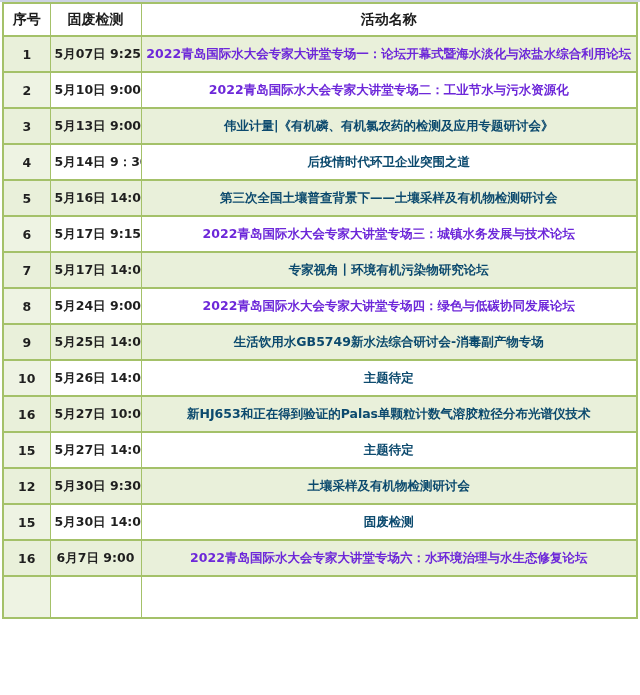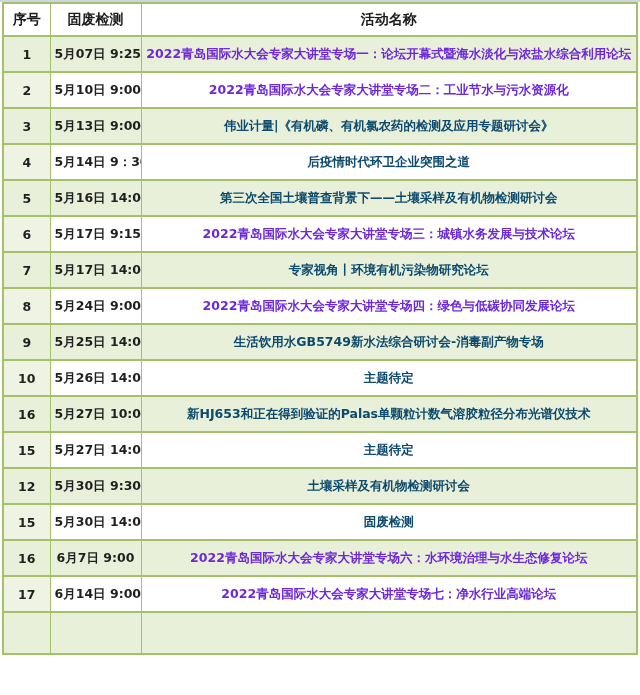--- a/index.html
+++ b/index.html
@@ -176,27 +176,20 @@
         <span class="title-text">固废检测</span>
       </td>
     </tr>
         <tr>
       <td class="col-no">16</td>
       <td class="col-date">6月7日 9:00</td>
       <td class="col-title">
         <span class="title-text link">2022青岛国际水大会专家大讲堂专场六：水环境治理与水生态修复论坛</span>
       </td>
     </tr>
-        <tr>
-      <td class="col-no">17</td>
-      <td class="col-date">6月14日 9:00</td>
-      <td class="col-title">
-        <span class="title-text link">2022青岛国际水大会专家大讲堂专场七：净水行业高端论坛</span>
-      </td>
-    </tr>
         <tr class="partial">
       <td class="col-no"></td>
       <td class="col-date"></td>
       <td class="col-title">
         <span class="title-text"></span>
       </td>
     </tr>
       </tbody>
   </table>
 

